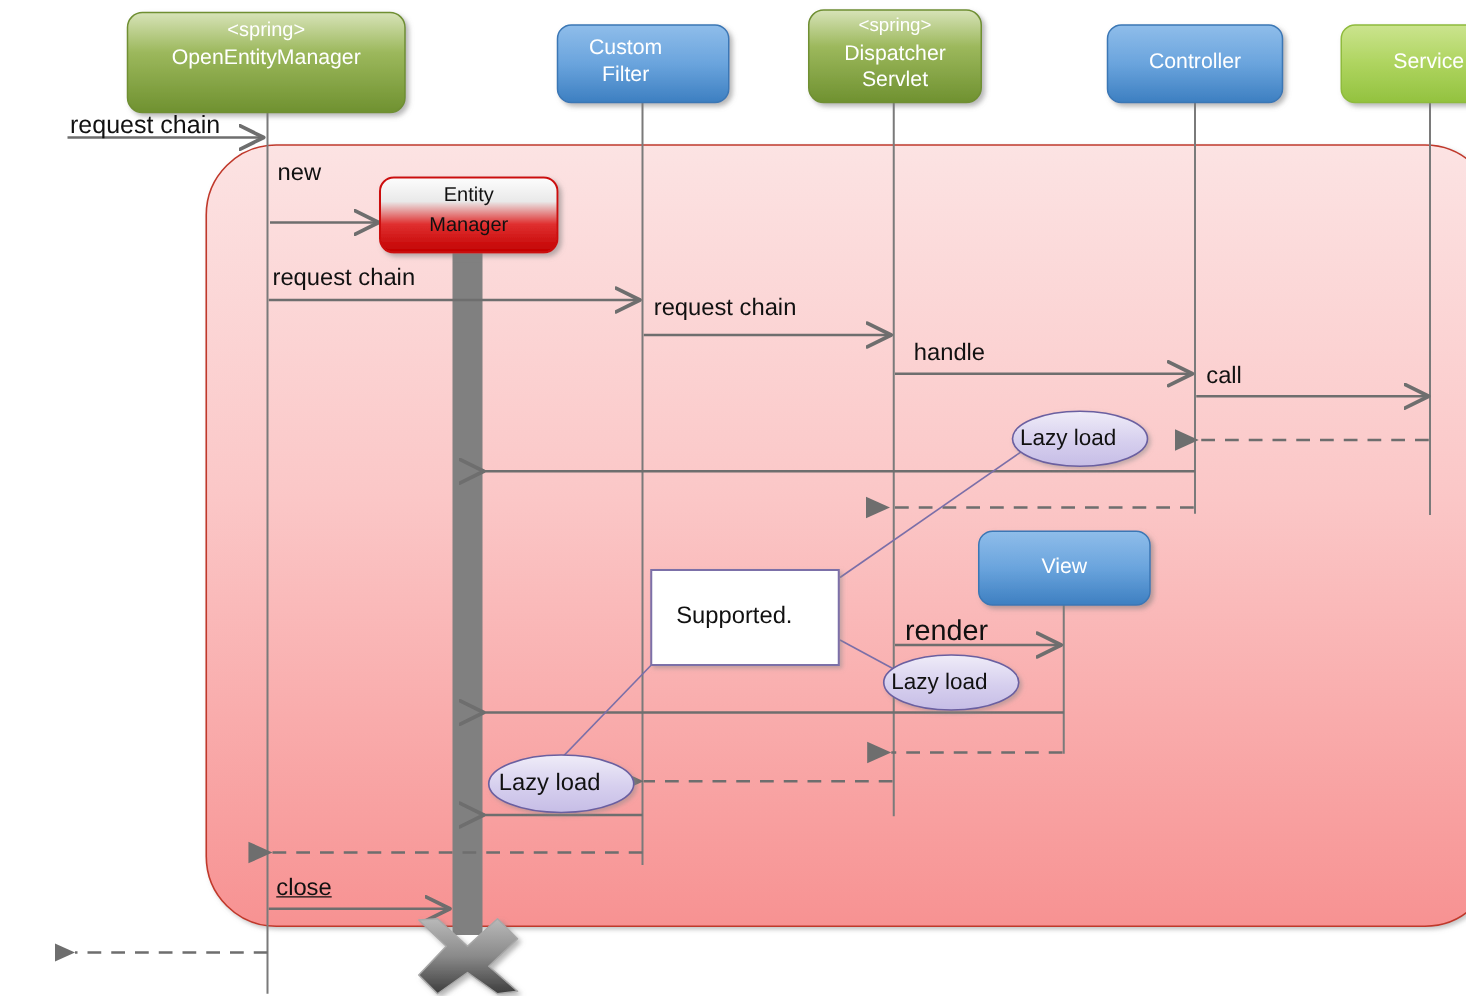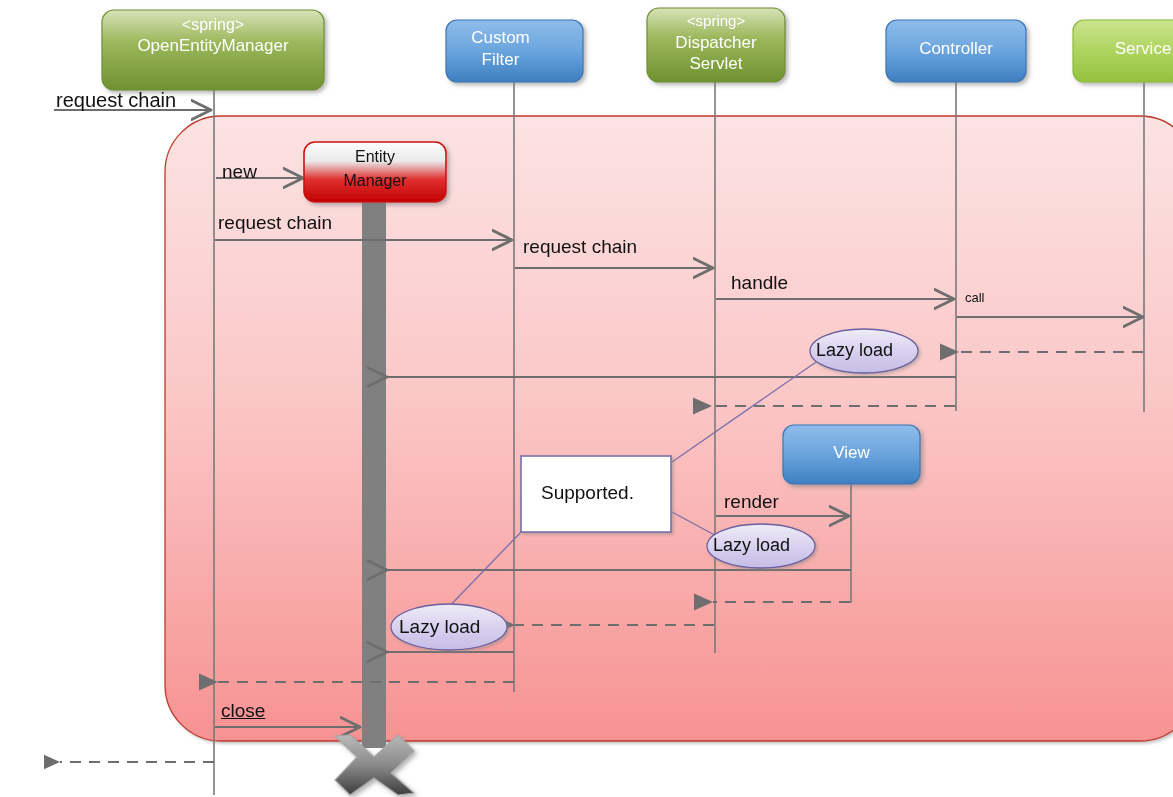--- a/index.html
+++ b/index.html
@@ -182,26 +182,26 @@
   <div class="node-box" style="left:260px;top:142px;width:142px;height:60px;">
     <div class="actor-label" style="top:6px;font-size:16px;color:#111;">Entity</div>
     <div class="actor-label" style="top:30px;font-size:16px;color:#111;">Manager</div>
   </div>
 
   <div class="node-box" style="left:739px;top:425px;width:137px;height:70px;">
     <div class="actor-label" style="top:18px;font-size:17px;">View</div>
   </div>
 
   <div class="lbl" style="left:12px;top:89px;font-size:20px;">request chain</div>
-  <div class="lbl" style="left:178px;top:161px;font-size:19px;">new</div>
+  <div class="lbl" style="left:178px;top:128px;font-size:19px;">new</div>
   <div class="lbl" style="left:174px;top:212px;font-size:19px;">request chain</div>
   <div class="lbl" style="left:479px;top:236px;font-size:19px;">request chain</div>
   <div class="lbl" style="left:687px;top:272px;font-size:19px;">handle</div>
-  <div class="lbl" style="left:921px;top:290px;font-size:13px;">call</div>
-  <div class="lbl" style="left:680px;top:491px;font-size:19px;">render</div>
+  <div class="lbl" style="left:921px;top:290px;font-size:19px;">call</div>
+  <div class="lbl" style="left:680px;top:491px;font-size:23px;">render</div>
   <div class="lbl" style="left:177px;top:700px;font-size:19px;text-decoration:underline;">close</div>
 
   <div class="lbl" style="left:497px;top:482px;font-size:19px;">Supported.</div>
 
   <div class="lbl" style="left:772px;top:340px;font-size:18px;">Lazy load</div>
   <div class="lbl" style="left:669px;top:535px;font-size:18px;">Lazy load</div>
   <div class="lbl" style="left:355px;top:616px;font-size:19px;">Lazy load</div>
 
 </div>
 

